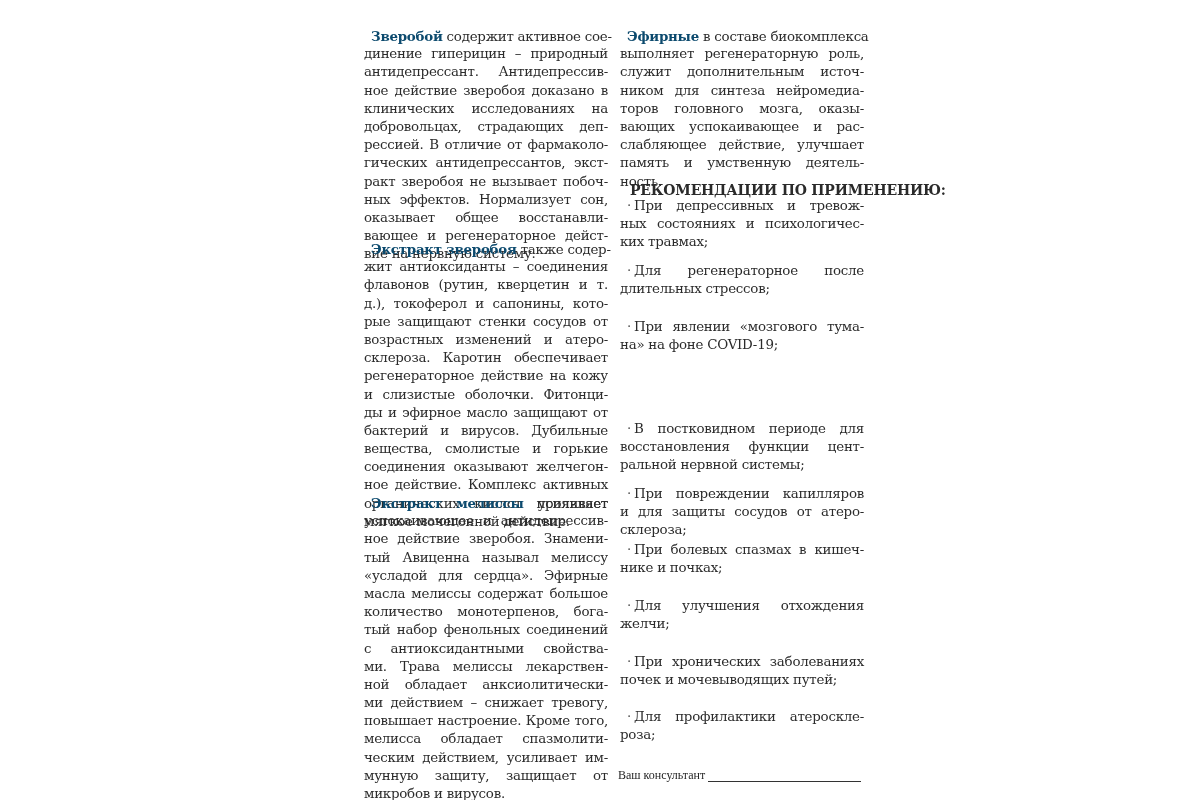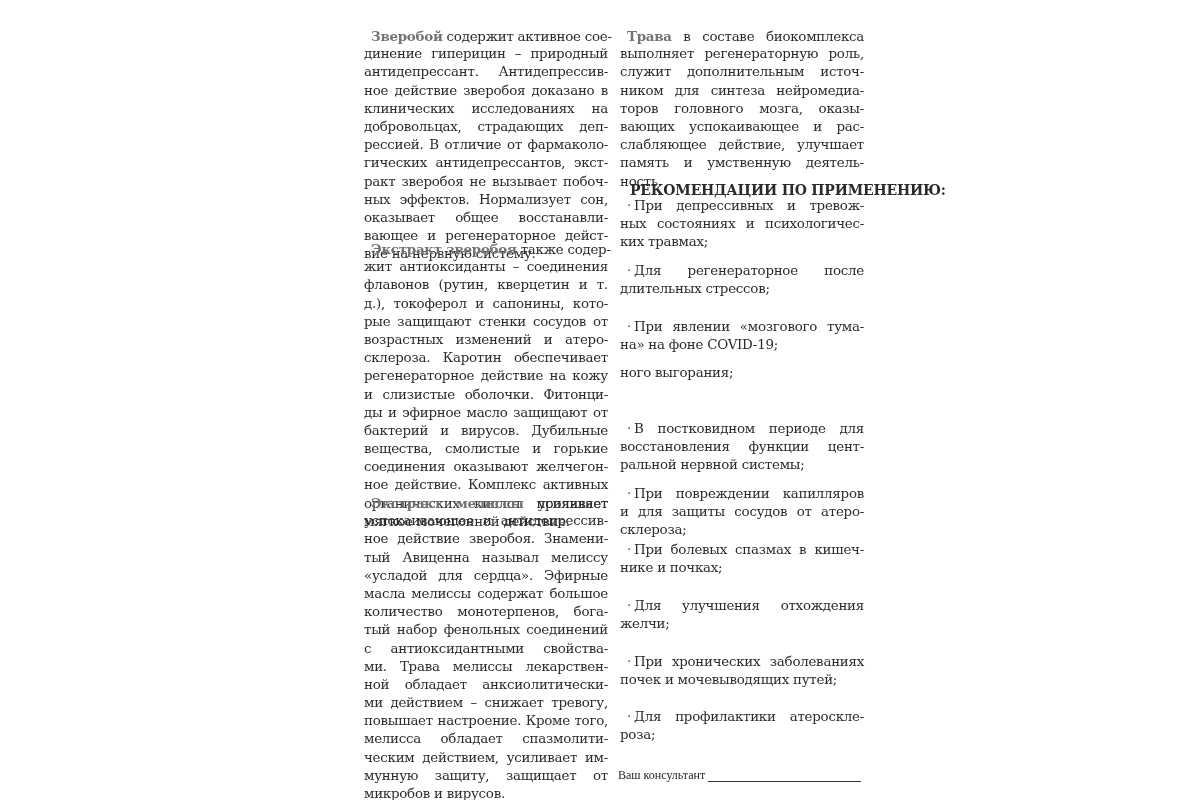--- a/index.html
+++ b/index.html
@@ -45,21 +45,21 @@
       color: #2b2b2b;
     }
     .line.last {
       text-align-last: left;
     }
     .line.indent {
       padding-left: 7px;
     }
     .lead {
       font-weight: bold;
-      color: #737373;
+      color: #0c4a6e;
     }
     .heading {
       position: absolute;
       left: 10px;
       font-size: 14px;
       font-weight: bold;
       letter-spacing: -0.2px;
       color: #2a2a2a;
       white-space: nowrap;
     }
@@ -145,21 +145,21 @@
       <span class="line">мелисса  обладает  спазмолити-</span>
       <span class="line">ческим действием, усиливает им-</span>
       <span class="line">мунную  защиту,  защищает  от</span>
       <span class="line last">микробов и вирусов.</span>
     </div>
   </div>
 
   <div class="col col-right">
 
     <div class="para" style="top:27px;">
-      <span class="line indent"><span class="lead">Трава</span><span> в составе биокомплекса</span></span>
+      <span class="line indent"><span class="lead">Эфирные</span><span> в составе биокомплекса</span></span>
       <span class="line">выполняет регенераторную роль,</span>
       <span class="line">служит  дополнительным  источ-</span>
       <span class="line">ником для синтеза нейромедиа-</span>
       <span class="line">торов  головного  мозга,  оказы-</span>
       <span class="line">вающих  успокаивающее  и  рас-</span>
       <span class="line">слабляющее действие, улучшает</span>
       <span class="line">память  и  умственную  деятель-</span>
       <span class="line last">ность.</span>
     </div>
 
@@ -173,21 +173,20 @@
         </div>
         <div class="para" style="top: 262px;">
           <span class="line indent"><span class="bullet">·</span><span>Для  регенераторное  после</span></span>
           <span class="line last">длительных стрессов;</span>
         </div>
         <div class="para" style="top: 318px;">
           <span class="line indent"><span class="bullet">·</span><span>При явлении «мозгового тума-</span></span>
           <span class="line last">на» на фоне COVID-19;</span>
         </div>
         <div class="para" style="top: 364px;">
-          <span class="line last">ного выгорания;</span>
         </div>
         <div class="para" style="top: 420px;">
           <span class="line indent"><span class="bullet">·</span><span>В  постковидном  периоде  для</span></span>
           <span class="line">восстановления  функции  цент-</span>
           <span class="line last">ральной нервной системы;</span>
         </div>
         <div class="para" style="top: 485px;">
           <span class="line indent"><span class="bullet">·</span><span>При повреждении капилляров</span></span>
           <span class="line">и  для  защиты  сосудов  от  атеро-</span>
           <span class="line last">склероза;</span>

